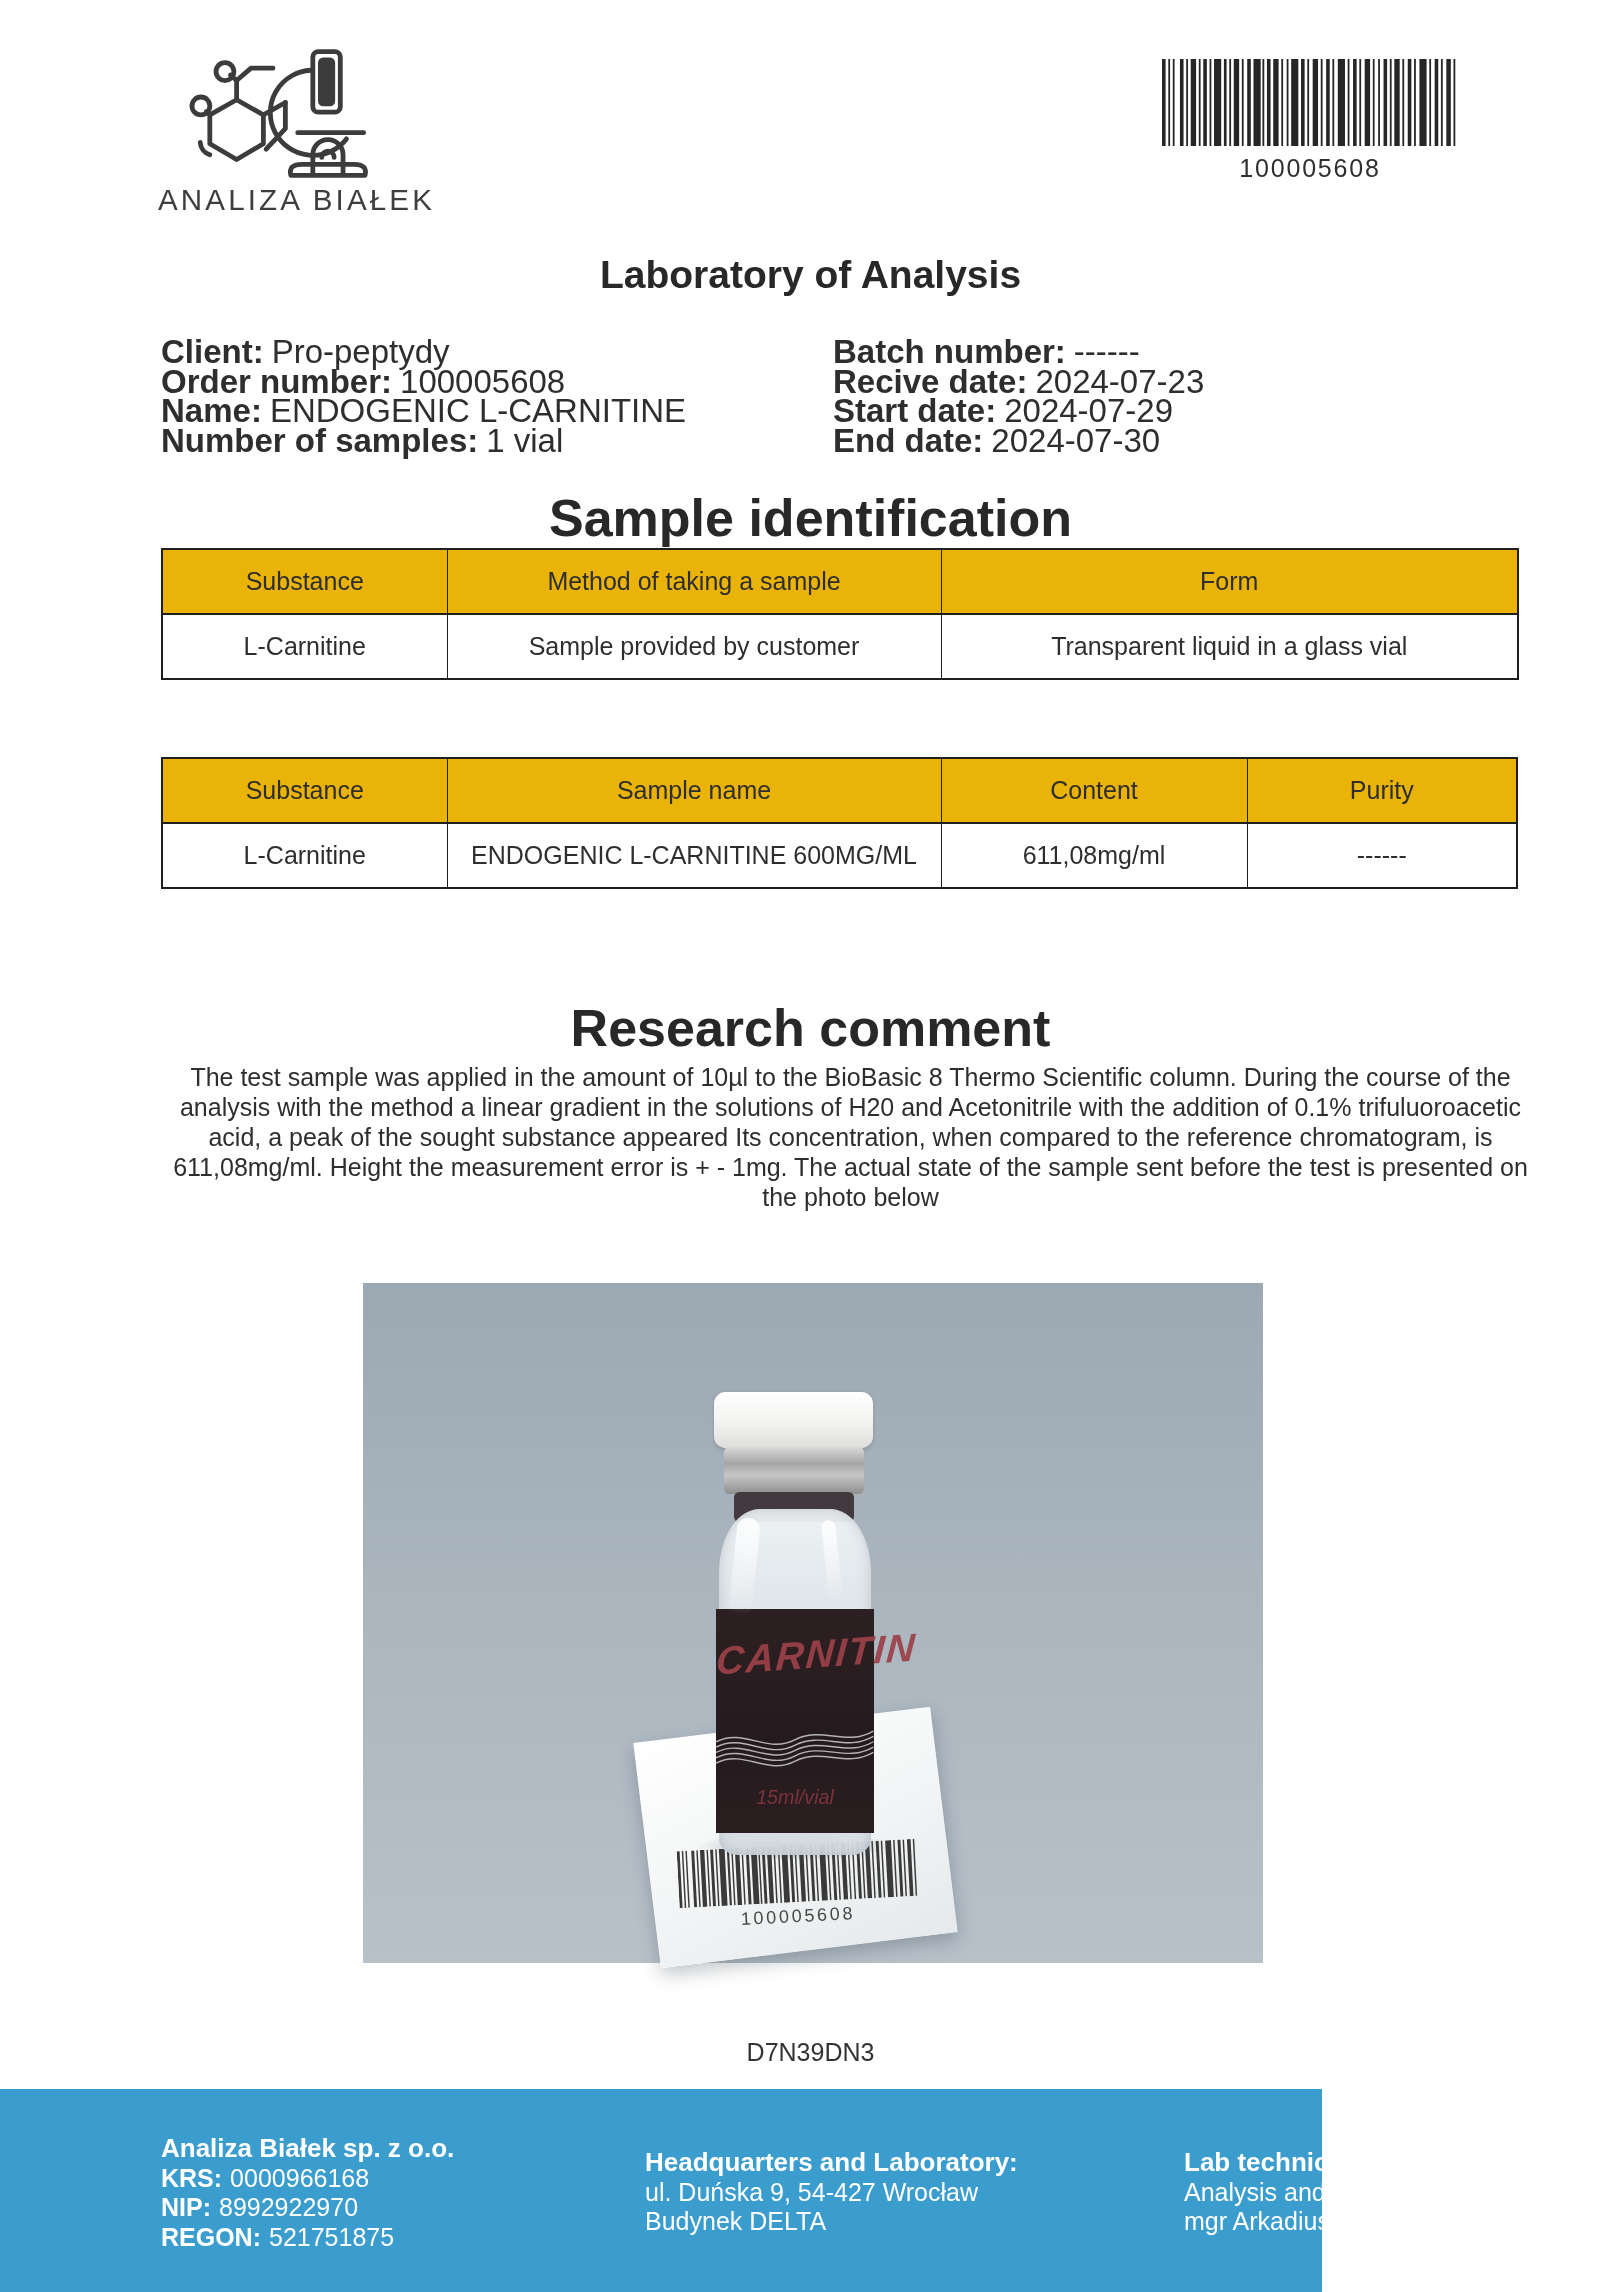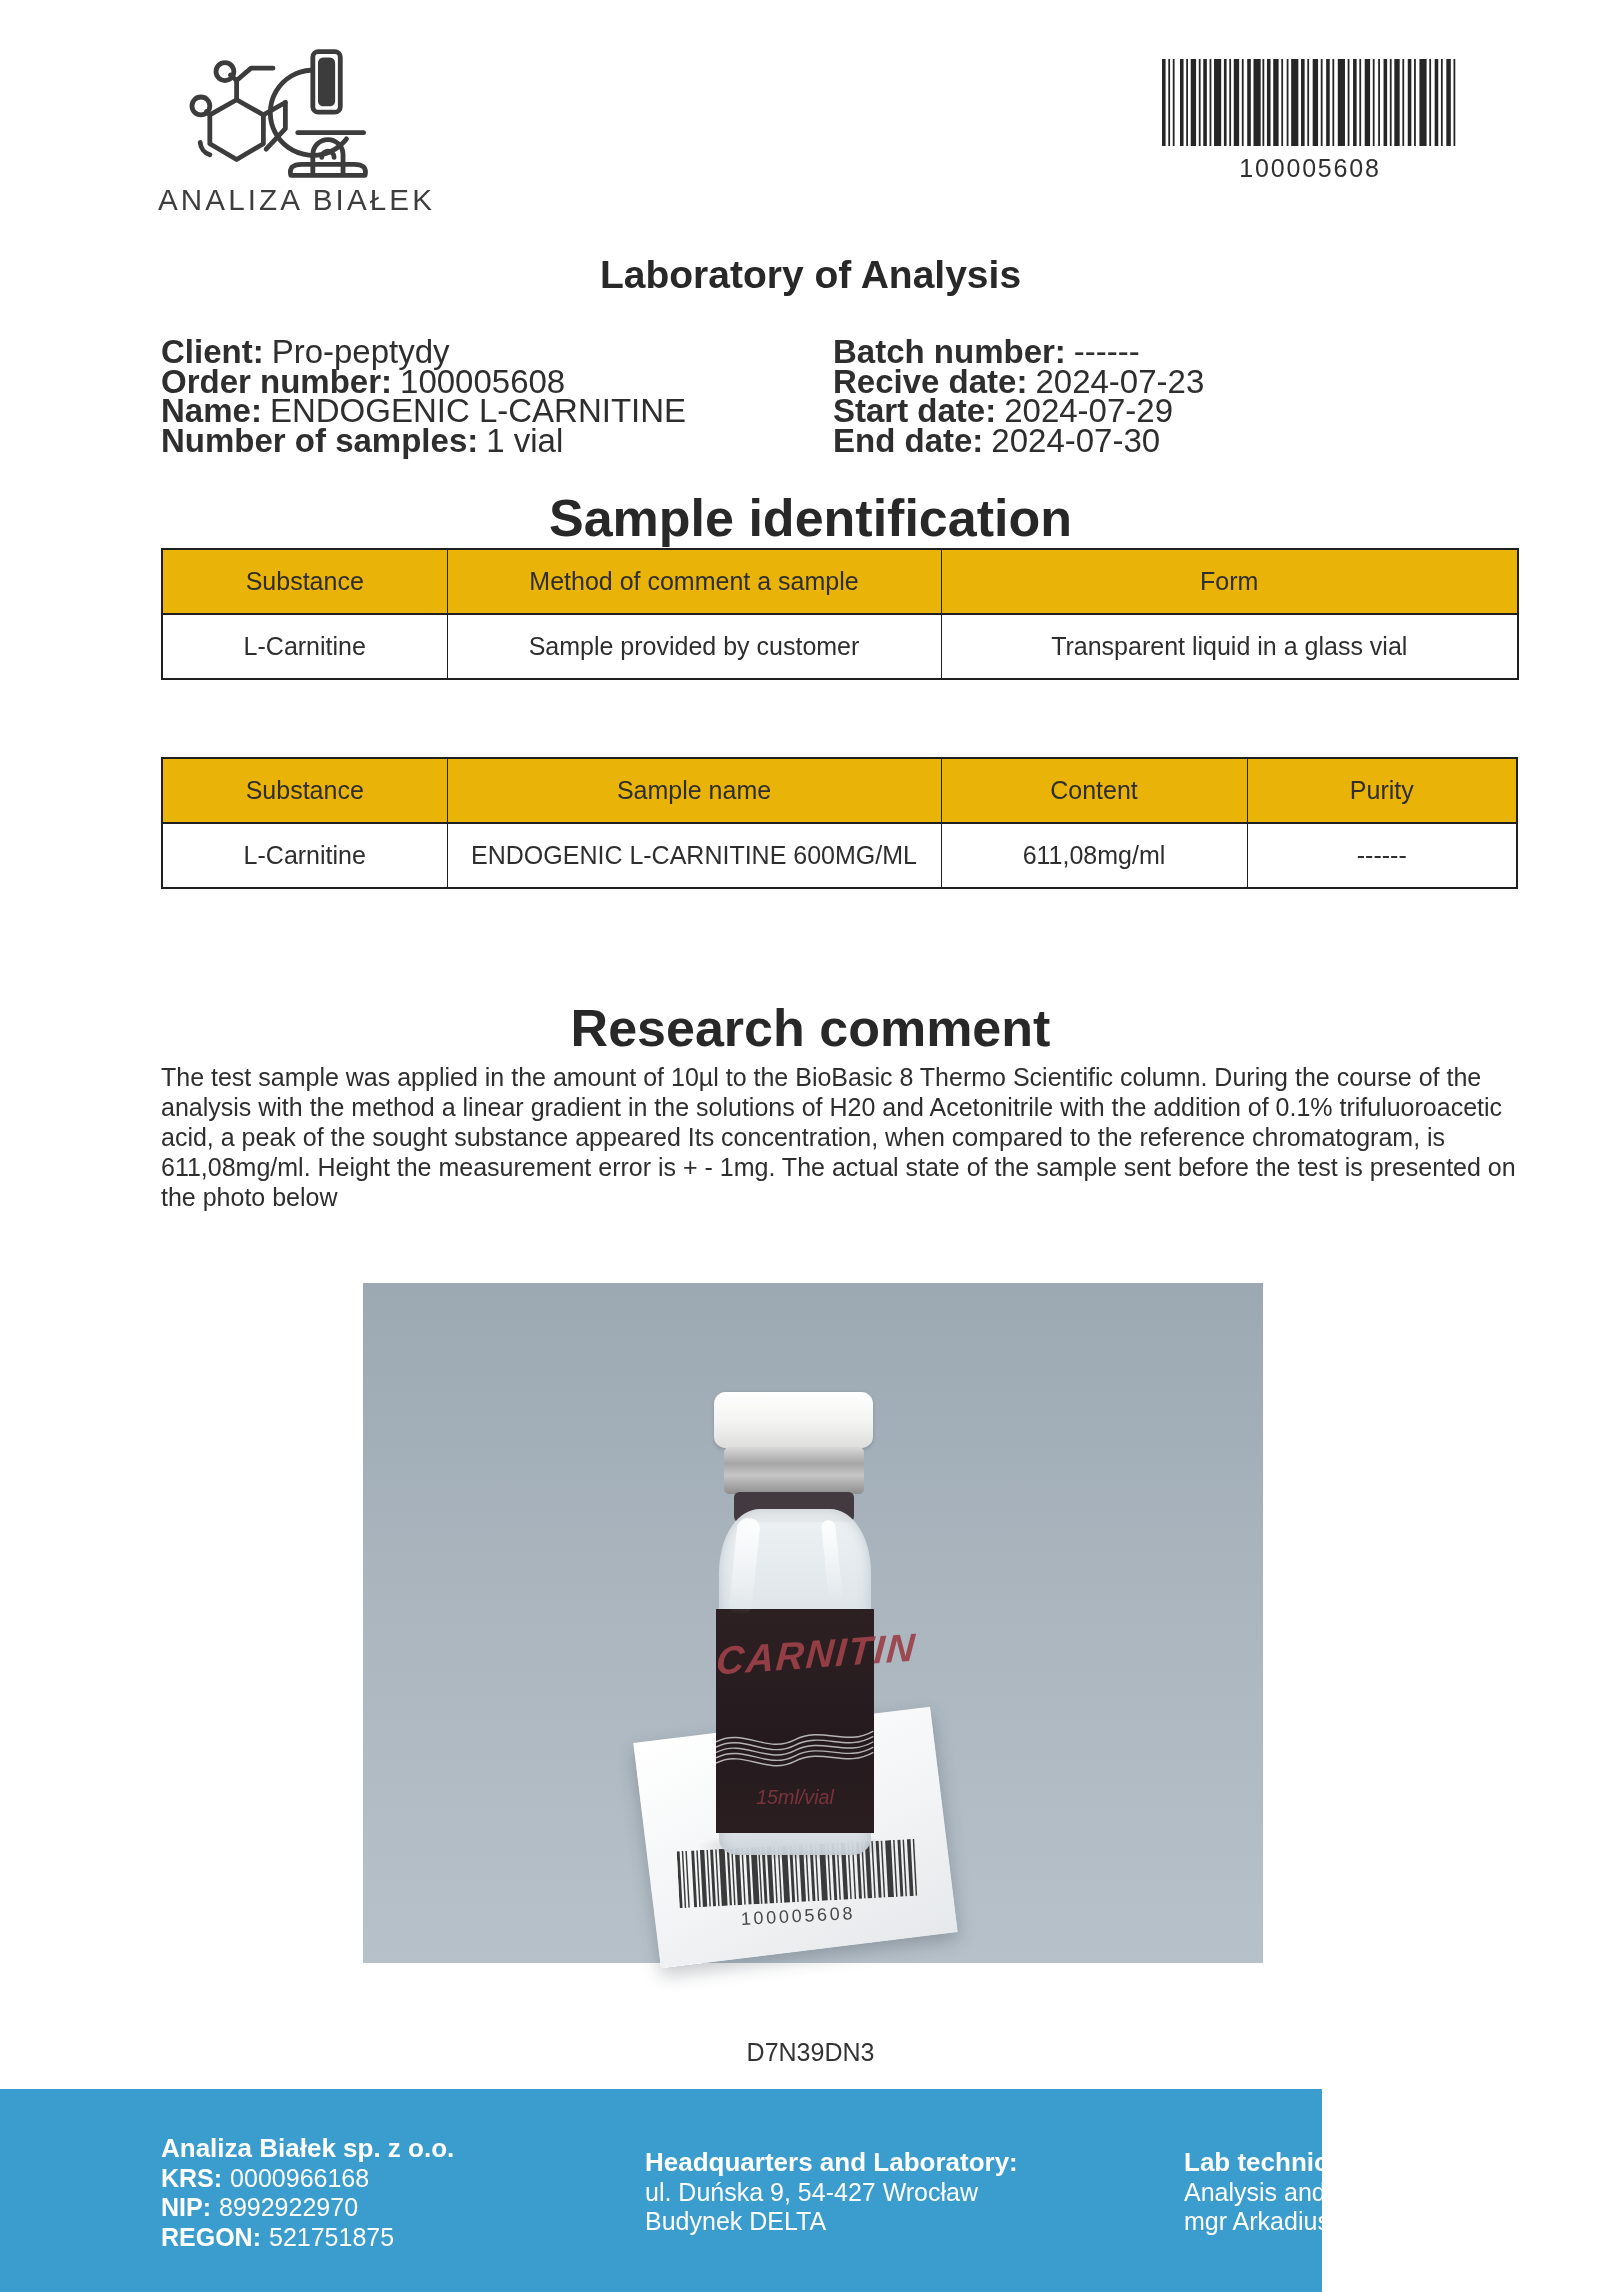--- a/index.html
+++ b/index.html
@@ -21,21 +21,21 @@
   .info-line .lbl{font-weight:bold;margin-right:8px;}
 
   
   .tbl{position:absolute;left:161px;width:1356px;border-collapse:collapse;
        border:2.7px solid #1f1f1f;table-layout:fixed;}
   .tbl td{border:1.8px solid #1f1f1f;text-align:center;vertical-align:middle;
           font-size:25px;color:#2e2e2e;height:63px;padding:0 5.4px;overflow:hidden;}
   .tbl thead td{background:#eab308;border-bottom:2.7px solid #1f1f1f;}
 
   .comment{left:161px;top:1062px;width:1379px;font-size:25px;line-height:30px;
-           color:#2e2e2e;text-align:left;}
+           color:#2e2e2e;text-align:center;}
 
   
   .photo{left:363px;top:1283px;width:900px;height:680px;
          background:linear-gradient(180deg,#9ca8b2 0%,#aab5be 45%,#b7c1ca 100%);}
   .paper{left:283px;top:441px;width:299px;height:227px;transform:rotate(-7deg);
          background:linear-gradient(160deg,#ffffff 0%,#f2f4f5 55%,#e6e9eb 100%);
          box-shadow:0 7.2px 18px rgba(40,50,60,.28);}
   .photo-bc{left:315px;top:562px;transform:rotate(-3deg);}
   .photo-bc-num{left:315px;top:623px;width:240px;text-align:center;transform:rotate(-3deg);
                 font-size:18px;letter-spacing:2.7px;color:#474747;}
@@ -174,21 +174,21 @@
 
   <table class="tbl" style="top:548px">
     <colgroup>
         <col style="width:285px">
         <col style="width:494px">
         <col style="width:577px">
       </colgroup>
     <thead>
       <tr>
         <td>Substance</td>
-        <td>Method of comment a sample</td>
+        <td>Method of taking a sample</td>
         <td>Form</td>
       </tr>
     </thead>
     <tbody>
       <tr>
         <td>L-Carnitine</td>
         <td>Sample provided by customer</td>
         <td>Transparent liquid in a glass vial</td>
       </tr>
     </tbody>

